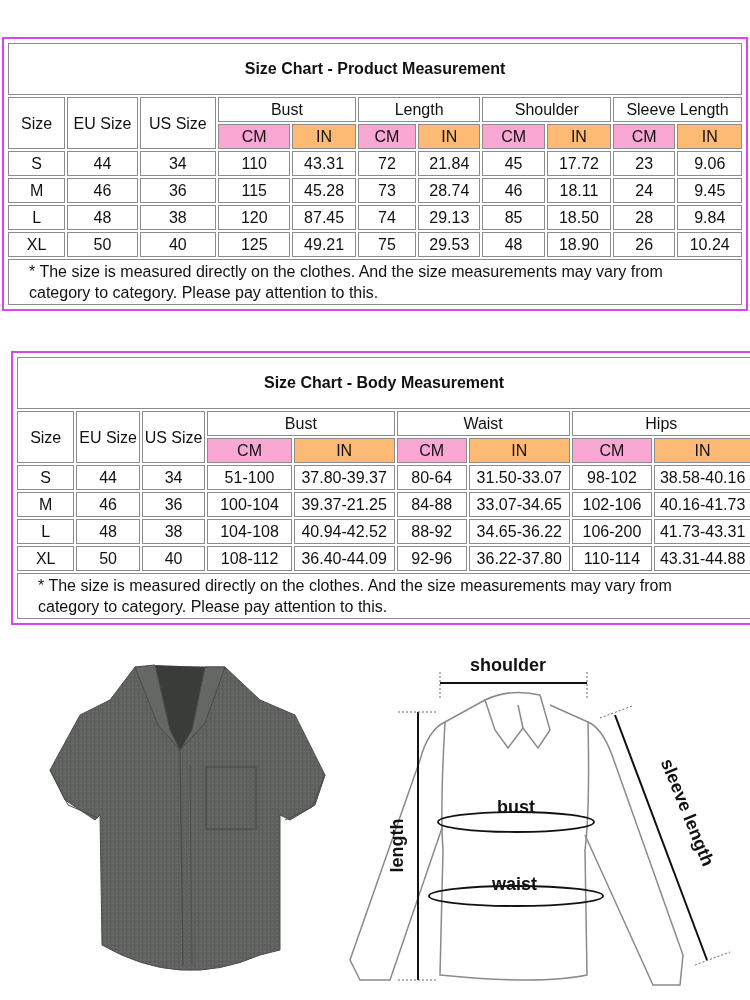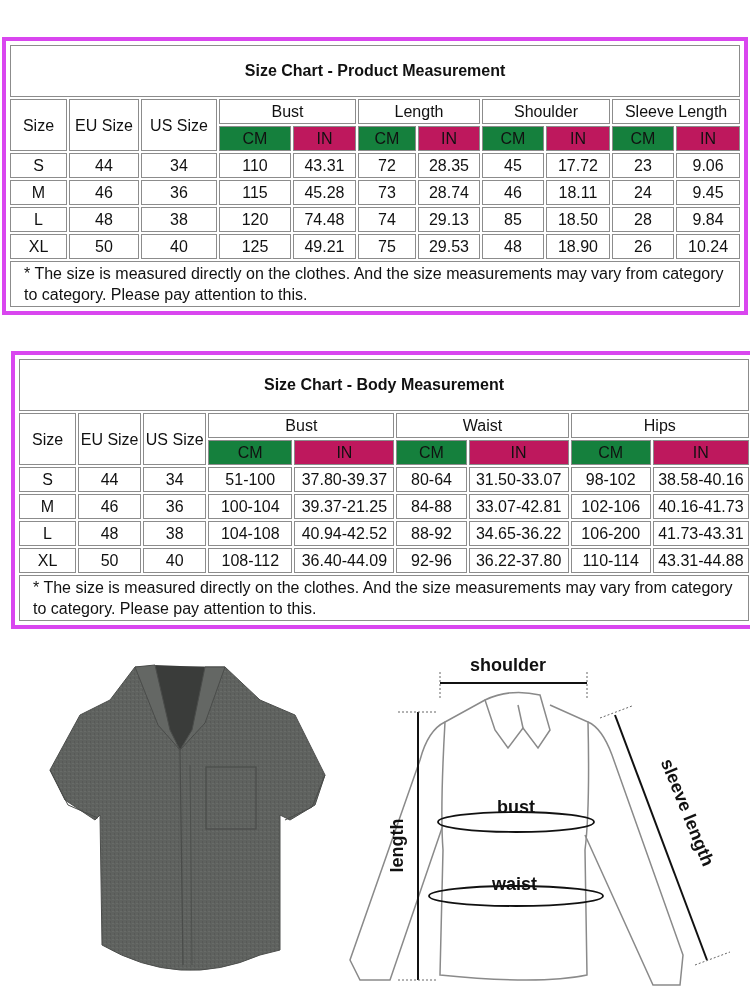--- a/index.html
+++ b/index.html
@@ -2,37 +2,37 @@
 <html><head>
 <meta charset="utf-8">
 <style>
   html, body { margin: 0; padding: 0; background: #ffffff; }
   body {
     width: 750px; height: 1000px; position: relative; overflow: hidden;
     font-family: "Liberation Sans", "DejaVu Sans", sans-serif; color: #111;
   }
   .chart-wrap {
     position: absolute; left: 2px; width: 746px;
-    border: 4px solid #d946ef; box-sizing: border-box; padding: 2px;
+    border: 2px solid #d946ef; box-sizing: border-box; padding: 2px;
   }
   table.size-table {
     width: 100%; border-collapse: separate; border-spacing: 2px;
     table-layout: fixed;
   }
   table.size-table td {
     border: 1px solid #8c8c8c; text-align: center; vertical-align: middle;
     font-size: 16px; padding: 0; height: 23px; line-height: 23px;
     white-space: nowrap; overflow: hidden;
   }
   td.title-cell { font-weight: bold; height: 50px !important; line-height: 50px !important; }
-  td.cm { background: #15803d; }
-  td.in { background: #be185d; }
+  td.cm { background: #f9a8d4; }
+  td.in { background: #fdba74; }
   td.note {
     text-align: left !important; white-space: normal !important;
-    line-height: 21px !important; height: 44px !important; padding: 0 13px !important;
+    line-height: 21px !important; height: 44px !important; padding: 0 20px !important;
   }
   #product-chart { top: 37px; }
   #body-chart { top: 351px; margin-left: 9px; }
   .illus { position: absolute; }
 </style>
 </head>
 <body>
 
 <div class="chart-wrap" id="product-chart">
   <table class="size-table">
@@ -72,21 +72,21 @@
       <td class="cm">CM</td>
       <td class="in">IN</td>
     </tr>
     <tr>
       <td>S</td>
       <td>44</td>
       <td>34</td>
       <td>110</td>
       <td>43.31</td>
       <td>72</td>
-      <td>28.35</td>
+      <td>21.84</td>
       <td>45</td>
       <td>17.72</td>
       <td>23</td>
       <td>9.06</td>
     </tr>
     <tr>
       <td>M</td>
       <td>46</td>
       <td>36</td>
       <td>115</td>
@@ -96,21 +96,21 @@
       <td>46</td>
       <td>18.11</td>
       <td>24</td>
       <td>9.45</td>
     </tr>
     <tr>
       <td>L</td>
       <td>48</td>
       <td>38</td>
       <td>120</td>
-      <td>74.48</td>
+      <td>87.45</td>
       <td>74</td>
       <td>29.13</td>
       <td>85</td>
       <td>18.50</td>
       <td>28</td>
       <td>9.84</td>
     </tr>
     <tr>
       <td>XL</td>
       <td>50</td>
@@ -175,21 +175,21 @@
       <td>98-102</td>
       <td>38.58-40.16</td>
     </tr>
     <tr>
       <td>M</td>
       <td>46</td>
       <td>36</td>
       <td>100-104</td>
       <td>39.37-21.25</td>
       <td>84-88</td>
-      <td>33.07-42.81</td>
+      <td>33.07-34.65</td>
       <td>102-106</td>
       <td>40.16-41.73</td>
     </tr>
     <tr>
       <td>L</td>
       <td>48</td>
       <td>38</td>
       <td>104-108</td>
       <td>40.94-42.52</td>
       <td>88-92</td>

